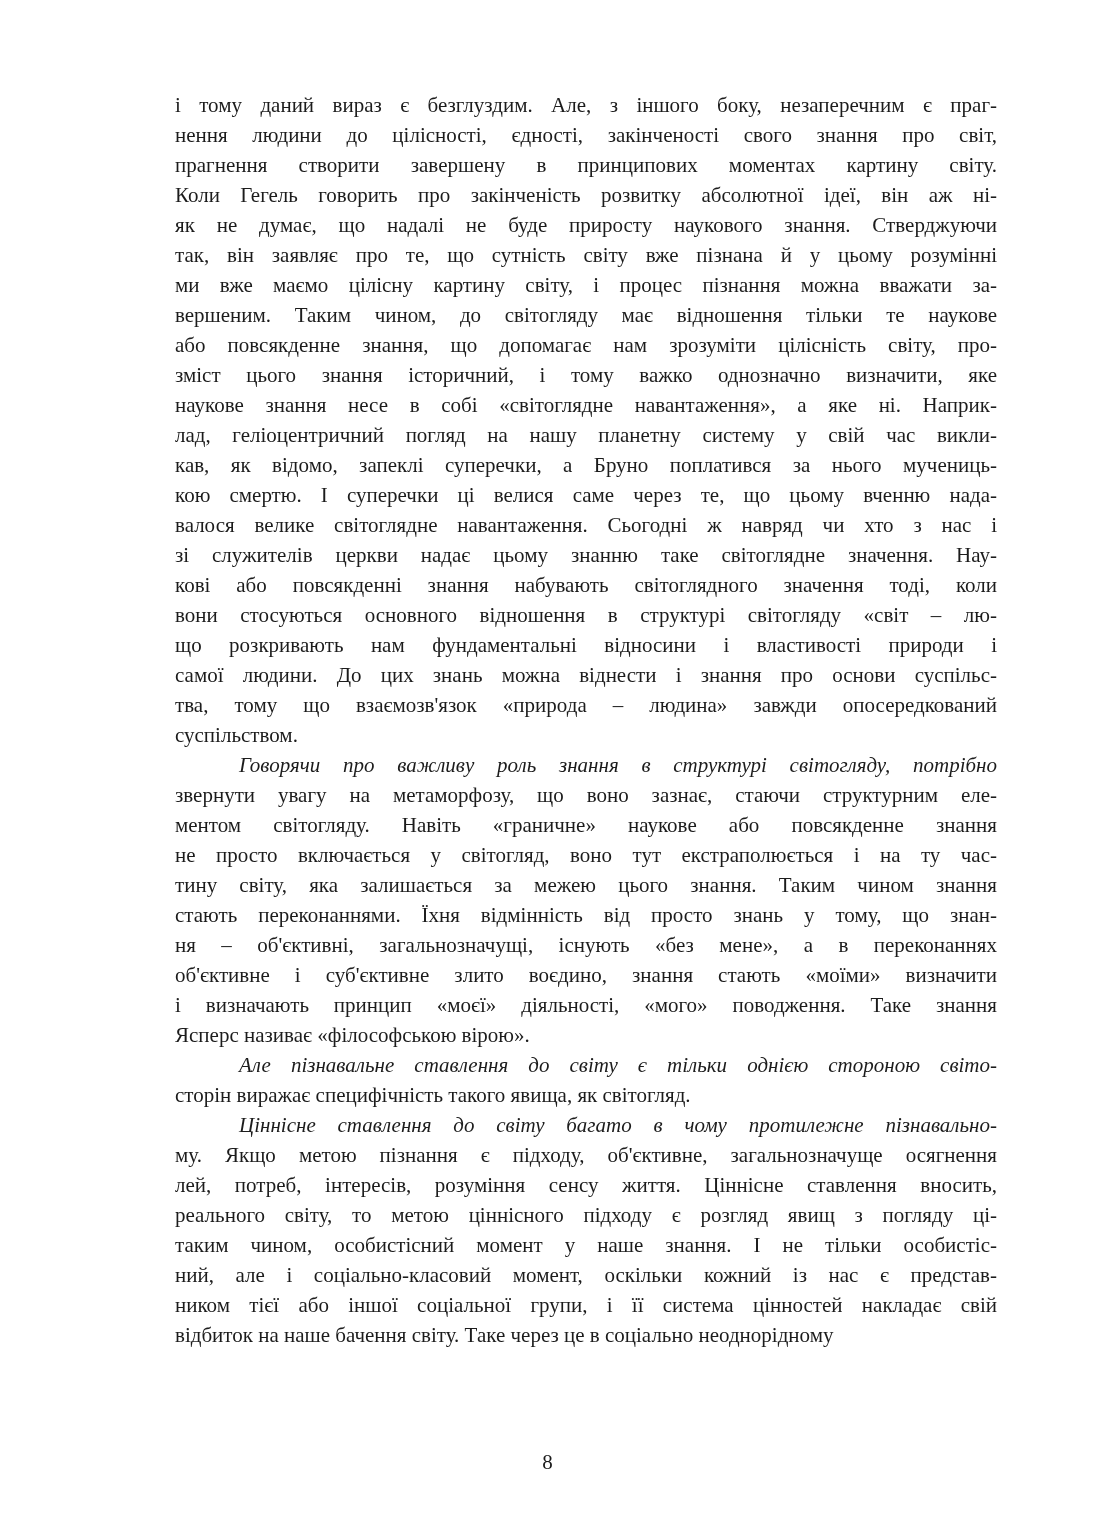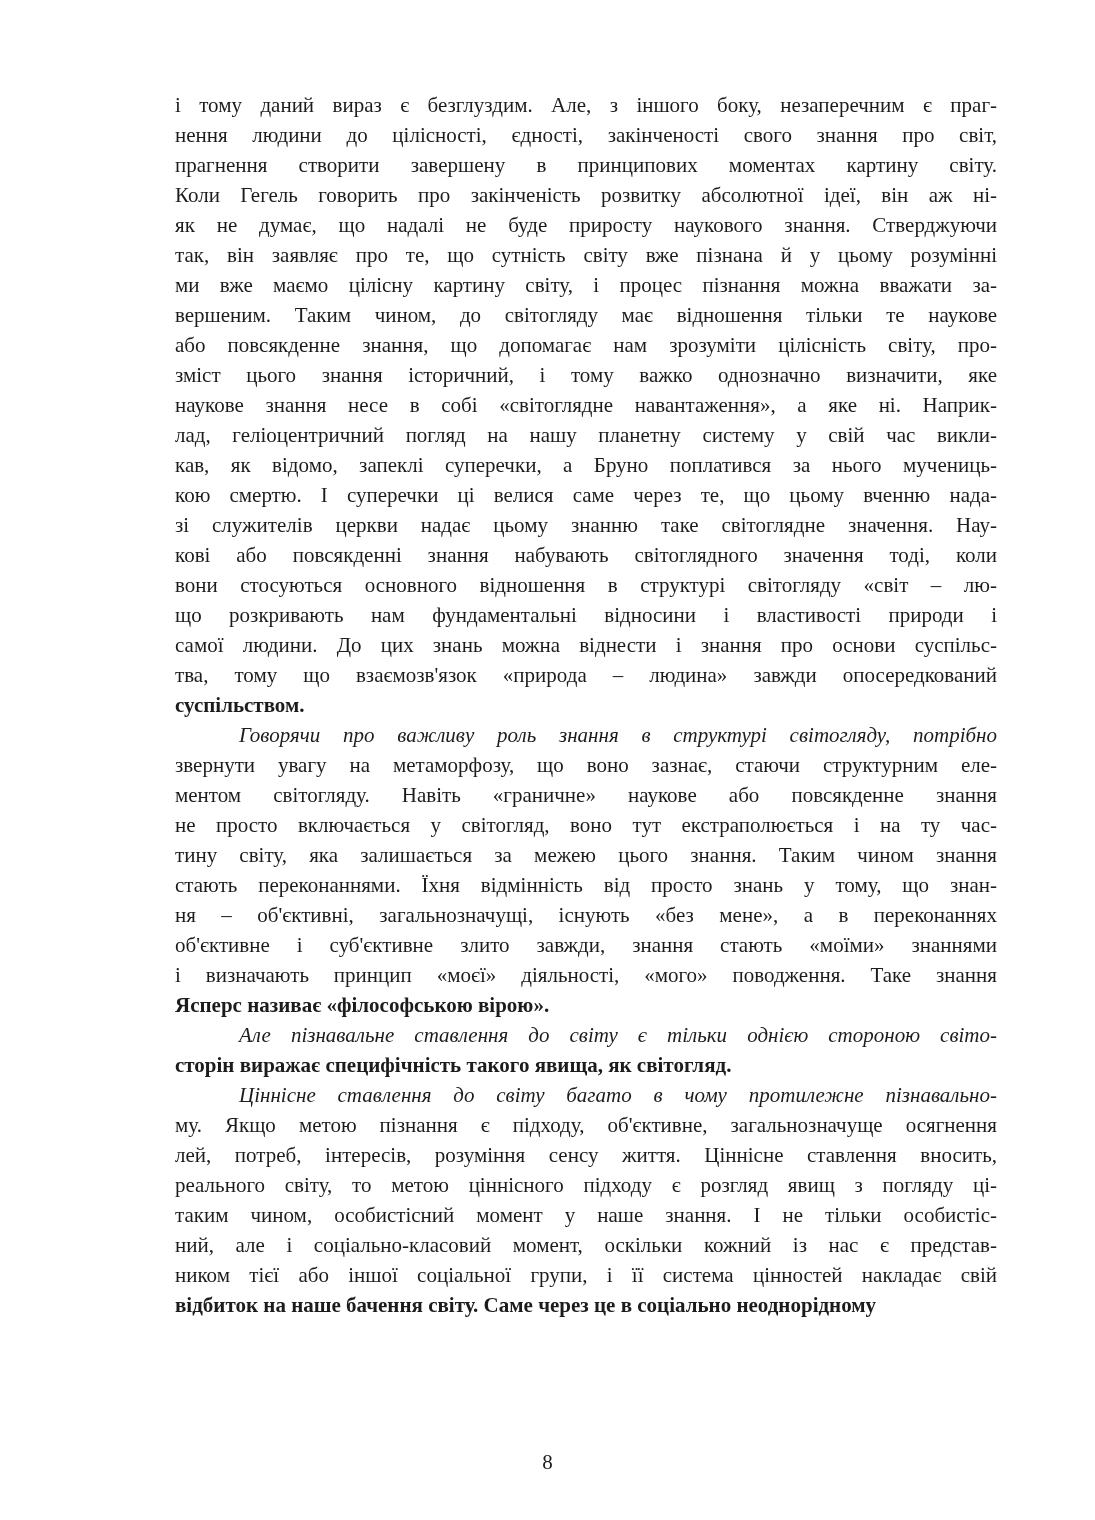--- a/index.html
+++ b/index.html
@@ -28,21 +28,20 @@
   .paragraph {
     margin: 0;
     padding: 0;
   }
   .line {
     text-align: justify;
     text-align-last: justify;
   }
   .line.last {
     text-align-last: left;
-    font-weight: bold;
   }
   .line.indent {
     text-indent: 64px;
     font-style: italic;
   }
   .page-number {
     position: absolute;
     top: 1450px;
     left: 0;
     width: 100%;
@@ -64,49 +63,50 @@
         <div class="line">як не думає, що надалі не буде приросту наукового знання. Стверджуючи</div>
         <div class="line">так, він заявляє про те, що сутність світу вже пізнана й у цьому розумінні</div>
         <div class="line">ми вже маємо цілісну картину світу, і процес пізнання можна вважати за-</div>
         <div class="line">вершеним. Таким чином, до світогляду має відношення тільки те наукове</div>
         <div class="line">або повсякденне знання, що допомагає нам зрозуміти цілісність світу, про-</div>
         <div class="line">зміст цього знання історичний, і тому важко однозначно визначити, яке</div>
         <div class="line">наукове знання несе в собі «світоглядне навантаження», а яке ні. Наприк-</div>
         <div class="line">лад, геліоцентричний погляд на нашу планетну систему у свій час викли-</div>
         <div class="line">кав, як відомо, запеклі суперечки, а Бруно поплатився за нього мучениць-</div>
         <div class="line">кою смертю. І суперечки ці велися саме через те, що цьому вченню нада-</div>
+        <div class="line">валося велике світоглядне навантаження. Сьогодні ж навряд чи хто з нас і</div>
         <div class="line">зі служителів церкви надає цьому знанню таке світоглядне значення. Нау-</div>
         <div class="line">кові або повсякденні знання набувають світоглядного значення тоді, коли</div>
         <div class="line">вони стосуються основного відношення в структурі світогляду «світ – лю-</div>
         <div class="line">що розкривають нам фундаментальні відносини і властивості природи і</div>
         <div class="line">самої людини. До цих знань можна віднести і знання про основи суспільс-</div>
         <div class="line">тва, тому що взаємозв'язок «природа – людина» завжди опосередкований</div>
         <div class="line last">суспільством.</div>
       </div>
       <div class="paragraph">
         <div class="line indent">Говорячи про важливу роль знання в структурі світогляду, потрібно</div>
         <div class="line">звернути увагу на метаморфозу, що воно зазнає, стаючи структурним еле-</div>
         <div class="line">ментом світогляду. Навіть «граничне» наукове або повсякденне знання</div>
         <div class="line">не просто включається у світогляд, воно тут екстраполюється і на ту час-</div>
         <div class="line">тину світу, яка залишається за межею цього знання. Таким чином знання</div>
         <div class="line">стають переконаннями. Їхня відмінність від просто знань у тому, що знан-</div>
         <div class="line">ня – об'єктивні, загальнозначущі, існують «без мене», а в переконаннях</div>
-        <div class="line">об'єктивне і суб'єктивне злито завжди, знання стають «моїми» знаннями</div>
+        <div class="line">об'єктивне і суб'єктивне злито воєдино, знання стають «моїми» визначити</div>
         <div class="line">і визначають принцип «моєї» діяльності, «мого» поводження. Таке знання</div>
         <div class="line last">Ясперс називає «філософською вірою».</div>
       </div>
       <div class="paragraph">
         <div class="line indent">Але пізнавальне ставлення до світу є тільки однією стороною світо-</div>
         <div class="line last">сторін виражає специфічність такого явища, як світогляд.</div>
       </div>
       <div class="paragraph">
         <div class="line indent">Ціннісне ставлення до світу багато в чому протилежне пізнавально-</div>
         <div class="line">му. Якщо метою пізнання є підходу, об'єктивне, загальнозначуще осягнення</div>
         <div class="line">лей, потреб, інтересів, розуміння сенсу життя. Ціннісне ставлення вносить,</div>
         <div class="line">реального світу, то метою ціннісного підходу є розгляд явищ з погляду ці-</div>
         <div class="line">таким чином, особистісний момент у наше знання. І не тільки особистіс-</div>
         <div class="line">ний, але і соціально-класовий момент, оскільки кожний із нас є представ-</div>
         <div class="line">ником тієї або іншої соціальної групи, і її система цінностей накладає свій</div>
-        <div class="line last">відбиток на наше бачення світу. Саме через це в соціально неоднорідному</div>
+        <div class="line last">відбиток на наше бачення світу. Таке через це в соціально неоднорідному</div>
       </div>
     </div>
   <div class="page-number">8</div>
 </div>
 
 </body></html>

